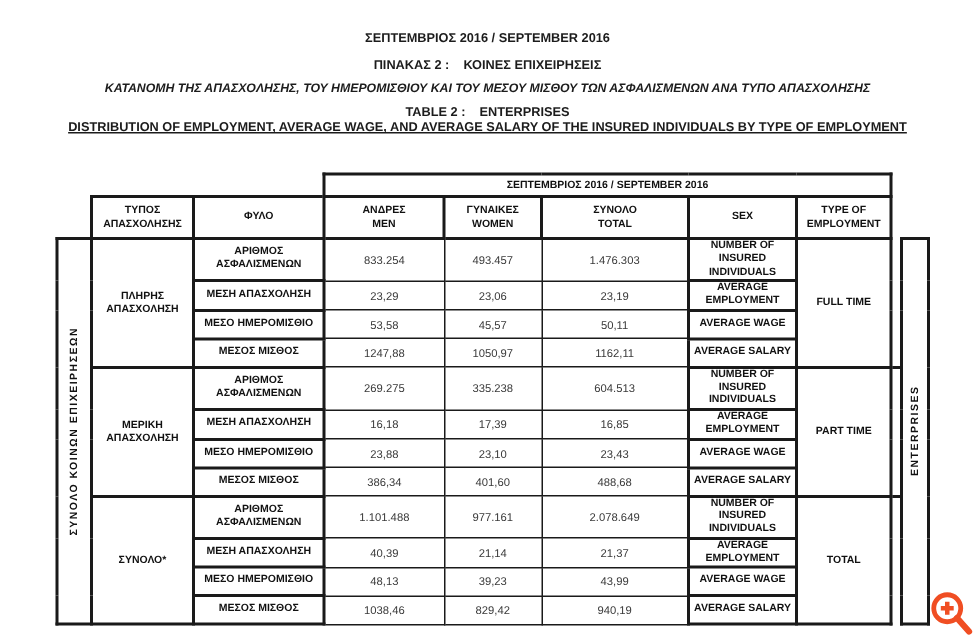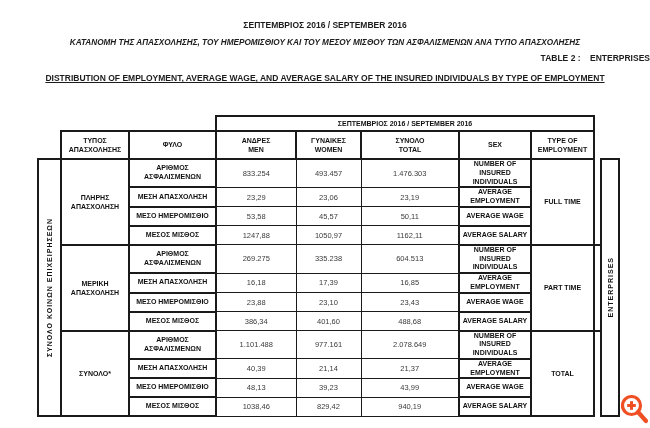--- a/index.html
+++ b/index.html
@@ -5,21 +5,21 @@
   html,body{margin:0;padding:0;}
   body{
     width:650px;height:428px;background:#ffffff;position:relative;overflow:hidden;
     font-family:"Liberation Sans", sans-serif;color:#111;
   }
   .titles{position:absolute;top:20px;left:0;width:650px;text-align:center;}
   .t-line{font-weight:bold;color:#1c1c1c;white-space:pre;}
   .t1{font-size:8.5px;margin-bottom:8px;}
   .t2{font-size:8.5px;margin-bottom:6px;}
   .t3{font-size:8.2px;margin-bottom:6px;font-style:italic;}
-  .t4{font-size:8.5px;margin-bottom:10px;text-align:right;}
+  .t4{font-size:8.5px;}
   .t5{font-size:8.5px;text-decoration:underline;}
 
   table.main{
     position:absolute;left:37px;top:115px;border-collapse:collapse;table-layout:fixed;padding-left:48px;
   }
   table.main td{padding:0 2px;vertical-align:middle;text-align:center;overflow:hidden;}
   
   td.num{border:1px solid #1a1a1a;font-size:7.5px;font-weight:400;color:#3a3a3a;}
   
   td.lbl{border:2px solid #1a1a1a;font-size:7px;font-weight:bold;line-height:1.25;}
@@ -36,20 +36,21 @@
     margin:0 auto;
   }
   .h2line{display:block;}
   .zoomicon{position:absolute;left:619px;top:393px;width:30px;height:32px;cursor:pointer;}
 </style>
 </head>
 <body>
 
 <div class="titles">
   <div class="t-line t1">ΣΕΠΤΕΜΒΡΙΟΣ 2016 / SEPTEMBER 2016</div>
+  <div class="t-line t2">ΠΙΝΑΚΑΣ 2 :    ΚΟΙΝΕΣ ΕΠΙΧΕΙΡΗΣΕΙΣ</div>
   <div class="t-line t3">ΚΑΤΑΝΟΜΗ ΤΗΣ ΑΠΑΣΧΟΛΗΣΗΣ, ΤΟΥ ΗΜΕΡΟΜΙΣΘΙΟΥ ΚΑΙ ΤΟΥ ΜΕΣΟΥ ΜΙΣΘΟΥ ΤΩΝ ΑΣΦΑΛΙΣΜΕΝΩΝ ΑΝΑ ΤΥΠΟ ΑΠΑΣΧΟΛΗΣΗΣ</div>
   <div class="t-line t4">TABLE 2 :    ENTERPRISES</div>
   <div class="t-line t5">DISTRIBUTION OF EMPLOYMENT, AVERAGE WAGE, AND AVERAGE SALARY OF THE INSURED INDIVIDUALS BY TYPE OF EMPLOYMENT</div>
 </div>
 
 <table class="main">
   <colgroup>
     <col style="width:23px">
       <col style="width:68px">
       <col style="width:87px">

